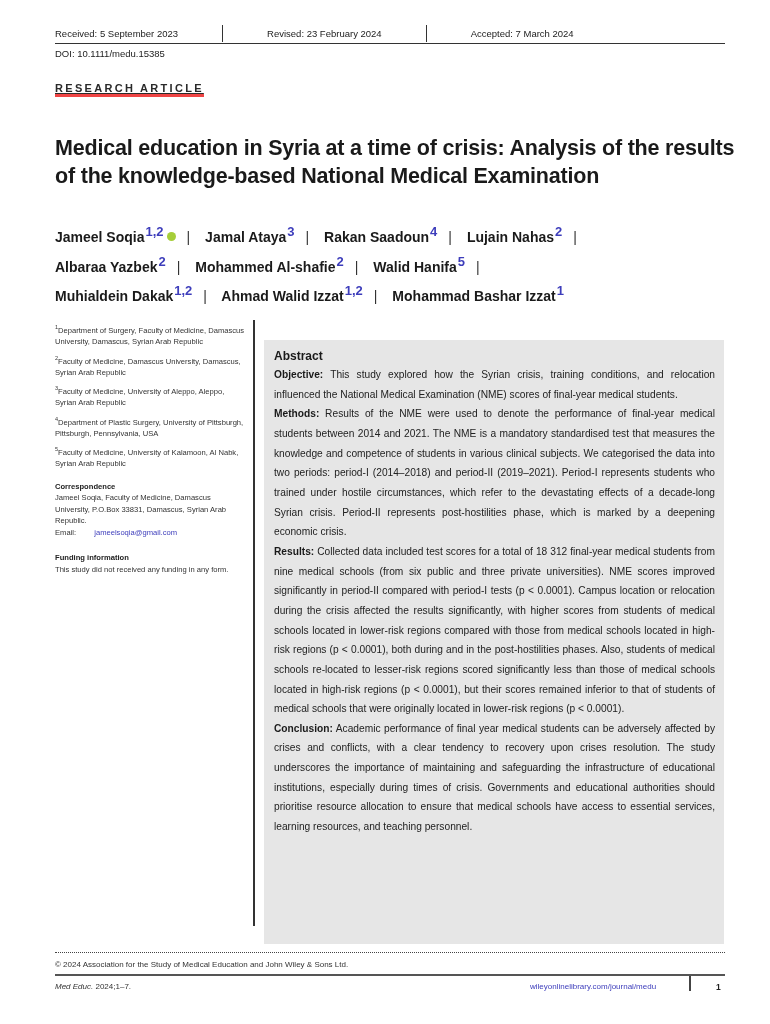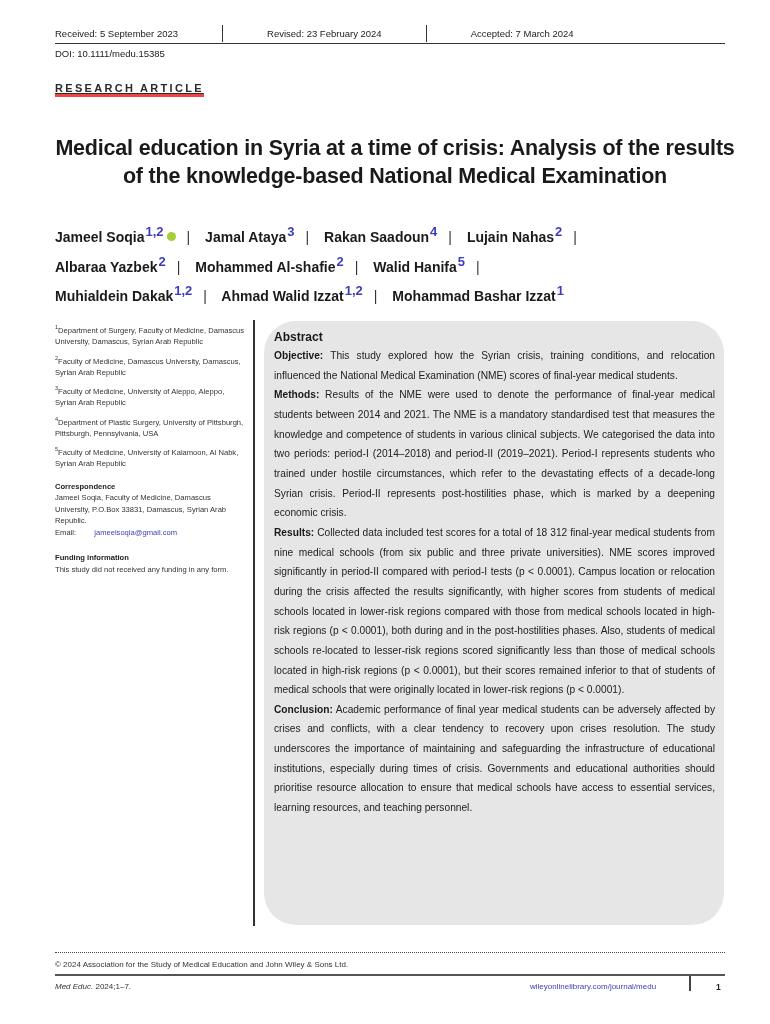--- a/index.html
+++ b/index.html
@@ -7,37 +7,37 @@
   body { position: relative; font-family: "Liberation Sans", "DejaVu Sans", sans-serif; color: #1a1a1a; overflow: hidden; }
 
   .dates { position: absolute; left: 55px; top: 27px; width: 670px; height: 17px; border-bottom: 1px solid #333; font-size: 9.5px; color: #222; display: flex; gap: 36px; }
   .dates span { padding: 0 8px; line-height: 14px; }
   .dates span:first-child { padding-left: 0; }
   .dates .sep { width: 1px; height: 17px; background: #333; padding: 0; margin-top: -2px; }
   .doi { position: absolute; left: 55px; top: 48px; font-size: 9.5px; color: #222; }
 
   .article-type { position: absolute; left: 55px; top: 82px; font-size: 11px; font-weight: bold; letter-spacing: 2.3px; color: #2a2a2a; border-bottom: 3px solid #ef4444; text-decoration: underline; }
 
-  .title { position: absolute; left: 55px; top: 134px; width: 680px; font-size: 21.5px; line-height: 28px; font-weight: bold; color: #1a1a1a; letter-spacing: -0.2px; text-align: center; }
+  .title { position: absolute; left: 55px; top: 134px; width: 680px; font-size: 21.5px; line-height: 28px; font-weight: bold; color: #1a1a1a; letter-spacing: -0.2px; }
 
   .authors { position: absolute; left: 55px; top: 220px; width: 680px; font-size: 14px; line-height: 24.5px; font-weight: bold; color: #1a1a1a; }
   .author { white-space: nowrap; }
   .author sup { color: #3d3dbb; font-size: 13px; font-weight: bold; vertical-align: 6px; margin-left: 1px; }
   .bar { font-weight: normal; margin: 0 11px; color: #333; }
   .orcid { display: inline-block; width: 9px; height: 9px; border-radius: 50%; background: #a6ce39; margin-left: 3px; vertical-align: 1px; }
 
   .sidebar { position: absolute; left: 55px; top: 322px; width: 190px; font-size: 7.6px; line-height: 11.5px; color: #333; }
   .sidebar .aff { margin-bottom: 5px; }
   .sidebar sup { font-size: 5.5px; }
   .sidebar .head { font-weight: bold; color: #222; margin-top: 11px; }
   .sidebar a { color: #3d3dbb; text-decoration: none; padding-left: 16px; }
 
   .vrule { position: absolute; left: 253px; top: 320px; width: 2px; height: 606px; background: #333; }
 
-  .abstract { position: absolute; left: 264px; top: 321px; width: 460px; height: 604px; background: #e6e6e6; padding: 7px 9px 0 10px; font-size: 10.2px; line-height: 19.65px; color: #222; text-align: justify; border-radius: 32px; }
+  .abstract { position: absolute; left: 264px; top: 340px; width: 460px; height: 604px; background: #e6e6e6; padding: 7px 9px 0 10px; font-size: 10.2px; line-height: 19.65px; color: #222; text-align: justify; }
   .abstract h2 { font-size: 12px; font-weight: bold; line-height: 18px; margin-bottom: 0; color: #1a1a1a; }
   .abstract p { margin: 0; }
   .abstract b { color: #1a1a1a; }
 
   .dotted { position: absolute; left: 55px; top: 952px; width: 670px; height: 0; border-top: 1.5px dotted #444; }
   .copyright { position: absolute; left: 55px; top: 960px; font-size: 8px; color: #333; }
   .footrule { position: absolute; left: 55px; top: 974px; width: 670px; height: 2px; background: #555; }
   .journal { position: absolute; left: 55px; top: 982px; font-size: 8px; font-style: italic; color: #333; }
   .journal .rest { font-style: normal; }
   .url { position: absolute; left: 530px; top: 982px; font-size: 8px; color: #3d3dbb; }

